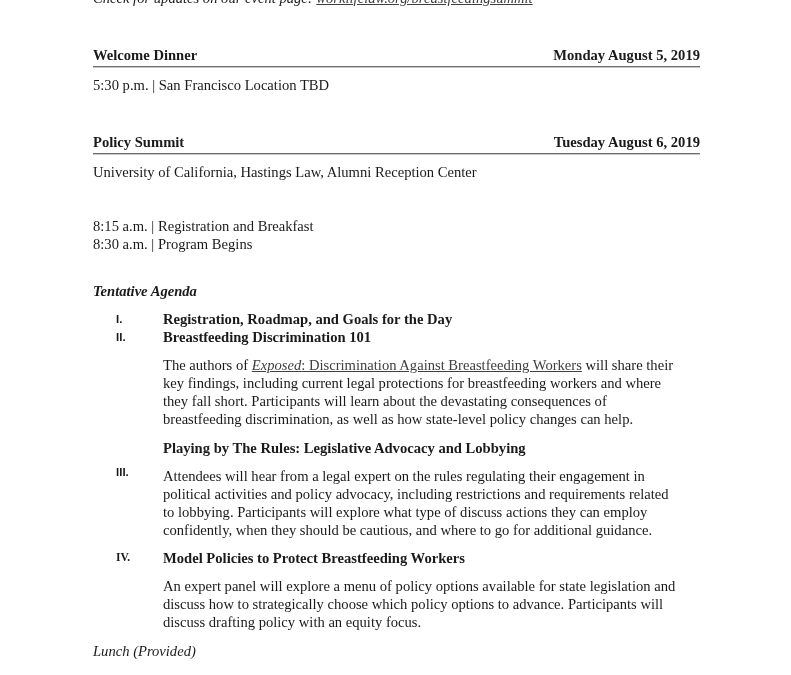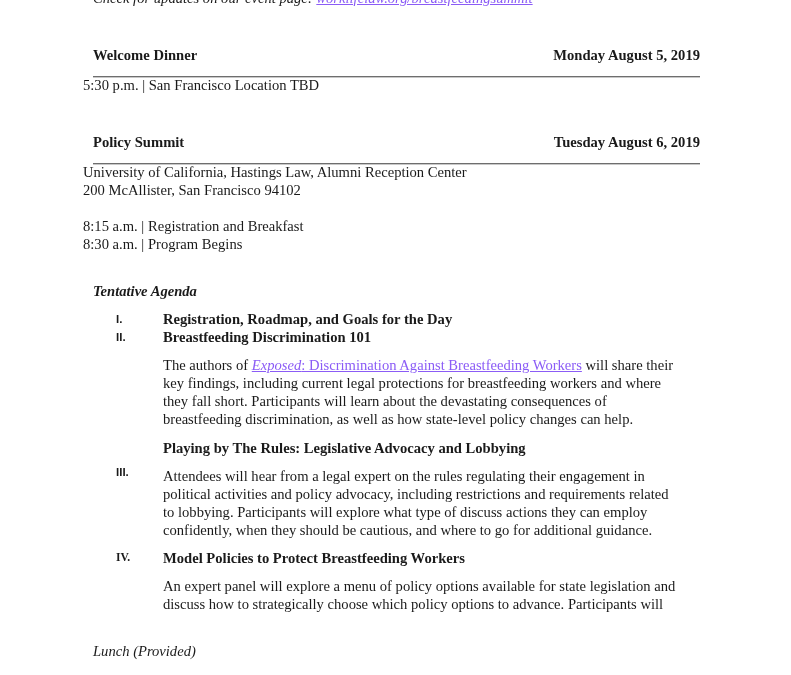--- a/index.html
+++ b/index.html
@@ -25,36 +25,36 @@
       height: 675px;
     }
     .abs { position: absolute; }
     .top-note {
       left: 93px;
       top: -11px;
       font-style: italic;
       white-space: nowrap;
     }
     a.link {
-      color: #8b5cf6;
+      color: #404040;
       text-decoration: underline;
     }
     .section-head {
       left: 93px;
       width: 607px;
       display: flex;
       justify-content: space-between;
       align-items: baseline;
       font-weight: bold;
-      padding-bottom: 12px;
+      padding-bottom: 2px;
       border-bottom: 1.5px solid #6e6e6e;
       box-shadow: 0 1px 0 #c8c8c8;
     }
     .line {
-      left: 83px;
+      left: 93px;
       white-space: nowrap;
     }
     .agenda-title {
       left: 93px;
       font-weight: bold;
       font-style: italic;
     }
     .roman {
       left: 116px;
       font-weight: bold;
@@ -100,21 +100,20 @@
     <span>Welcome Dinner</span>
     <span>Monday August 5, 2019</span>
   </div>
   <div class="abs line" style="top:76px;">5:30 p.m. | San Francisco Location TBD</div>
 
   <div class="abs section-head" style="top:133px;">
     <span>Policy Summit</span>
     <span>Tuesday August 6, 2019</span>
   </div>
   <div class="abs line" style="top:163px;">University of California, Hastings Law, Alumni Reception Center</div>
-  <div class="abs line" style="top:181px;">200 McAllister, San Francisco 94102</div>
 
   <div class="abs line" style="top:217px;">8:15 a.m. | Registration and Breakfast</div>
   <div class="abs line" style="top:235px;">8:30 a.m. | Program Begins</div>
 
   <div class="abs agenda-title" style="top:282px;">Tentative Agenda</div>
 
   <div class="abs roman" style="top:310px;">I.</div>
   <div class="abs item-title" style="top:310px;">Registration, Roadmap, and Goals for the Day</div>
 
   <div class="abs roman" style="top:328px;">II.</div>
@@ -135,19 +134,20 @@
     <div>political activities and policy advocacy, including restrictions and requirements related</div>
     <div>to lobbying.  Participants will explore what type of discuss actions they can employ</div>
     <div>confidently, when they should be cautious, and where to go for additional guidance.</div>
   </div>
 
   <div class="abs roman" style="top:548px;font-family:Liberation Serif, serif;">IV.</div>
   <div class="abs item-title" style="top:549px;">Model Policies to Protect Breastfeeding Workers</div>
   <div class="abs para" style="top:577px;">
     <div>An expert panel will explore a menu of policy options available for state legislation and</div>
     <div>discuss how to strategically choose which policy options to advance. Participants will</div>
+    <div>discuss drafting policy with an equity focus.</div>
   </div>
 
   <div class="abs lunch" style="top:642px;">Lunch (Provided)</div>
 
   <div class="abs faint-line"></div>
 
 </div>
 
 </body></html>

